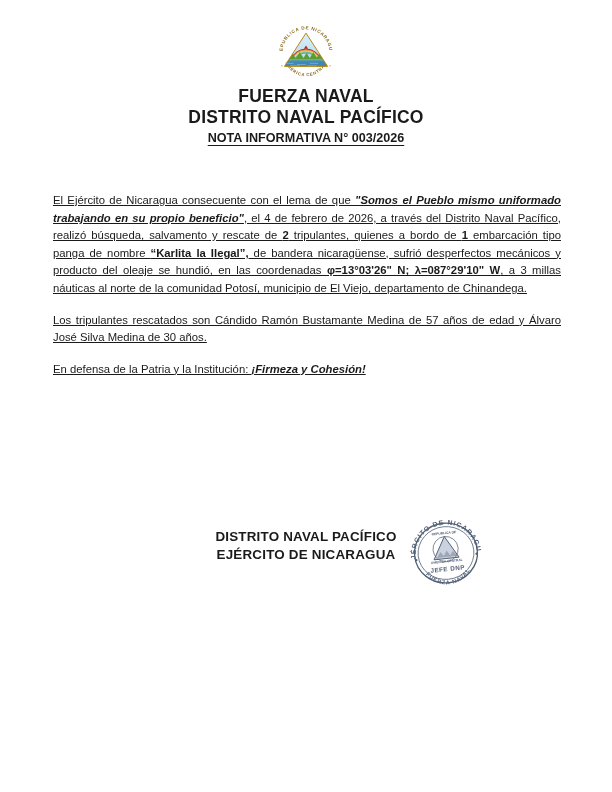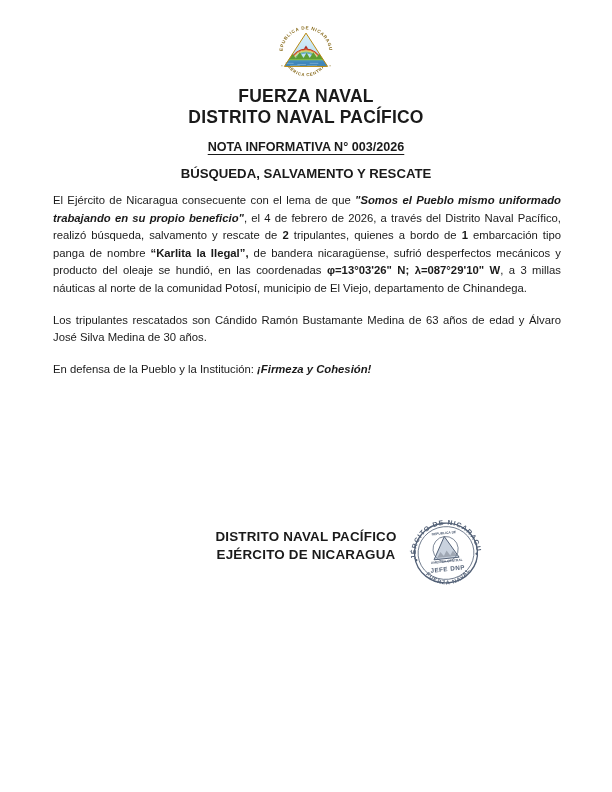--- a/index.html
+++ b/index.html
@@ -46,21 +46,21 @@
     width: 612px;
     text-align: center;
   }
   .title-line {
     font-size: 17.5px;
     font-weight: bold;
     line-height: 21px;
     letter-spacing: 0.2px;
   }
   .nota-line {
-    margin-top: 11px;
+    margin-top: 2px;
     font-size: 12.6px;
     font-weight: bold;
     text-decoration: underline;
     text-underline-offset: 2.5px;
     line-height: 17px;
   }
   .subject-line {
     margin-top: 9px;
     font-size: 13.2px;
     font-weight: bold;
@@ -73,20 +73,21 @@
     top: 192px;
     left: 53px;
     width: 508px;
   }
   p.para {
     margin: 0 0 14px 0;
     font-size: 11.3px;
     line-height: 17.6px;
     text-align: justify;
     text-justify: inter-word;
+    text-decoration: underline;
   }
   p.para b { font-weight: bold; }
   .bi { font-weight: bold; font-style: italic; }
 
   
   .sig-block {
     position: absolute;
     top: 528px;
     left: 0;
     width: 612px;
@@ -184,32 +185,31 @@
           <circle cx="89" cy="71" r="0.9"></circle>
         </g>
       </svg>
     </div>
   </div>
 
   <div class="header-block">
     <div class="title-line">FUERZA NAVAL</div>
     <div class="title-line">DISTRITO NAVAL PACÍFICO</div>
     <div class="nota-line">NOTA INFORMATIVA N° 003/2026</div>
-    <div class="subject-line">BÚSQUEDA, SALVAMENTO Y RESCATE</div>
   </div>
 
   <div class="body-block">
 
     <p class="para"><span>El Ejército de Nicaragua consecuente con el lema de que </span><span class="bi">"Somos el Pueblo mismo uniformado trabajando en su propio beneficio"</span><span>, el 4 de febrero de 2026, a través del Distrito Naval Pacífico, realizó búsqueda, salvamento y rescate de </span><b>2</b><span> tripulantes, quienes a bordo de </span><b>1</b><span> embarcación tipo panga de nombre </span><b>“Karlita la Ilegal”,</b><span> de bandera nicaragüense, sufrió desperfectos mecánicos y producto del oleaje se hundió, en las coordenadas </span><b>φ=13°03'26" N; λ=087°29'10" W</b><span>, a 3 millas náuticas  al norte de la comunidad Potosí, municipio de El Viejo, departamento de Chinandega.</span></p>
 
-    <p class="para">Los tripulantes rescatados son Cándido Ramón Bustamante Medina de 63 años de edad y Álvaro José Silva Medina de 30 años.</p>
-
-
-
-    <p class="para"><span>En defensa de la Pueblo y la Institución: </span><span class="bi">¡Firmeza y Cohesión!</span></p>
+    <p class="para">Los tripulantes rescatados son Cándido Ramón Bustamante Medina de 57 años de edad y Álvaro José Silva Medina de 30 años.</p>
+
+
+
+    <p class="para"><span>En defensa de la Patria y la Institución: </span><span class="bi">¡Firmeza y Cohesión!</span></p>
 
   </div>
 
   <div class="sig-block">
     <div class="sig-inner">
       <div class="sig-line">DISTRITO NAVAL PACÍFICO</div>
       <div class="sig-line">EJÉRCITO DE NICARAGUA</div>
     </div>
   </div>
 

